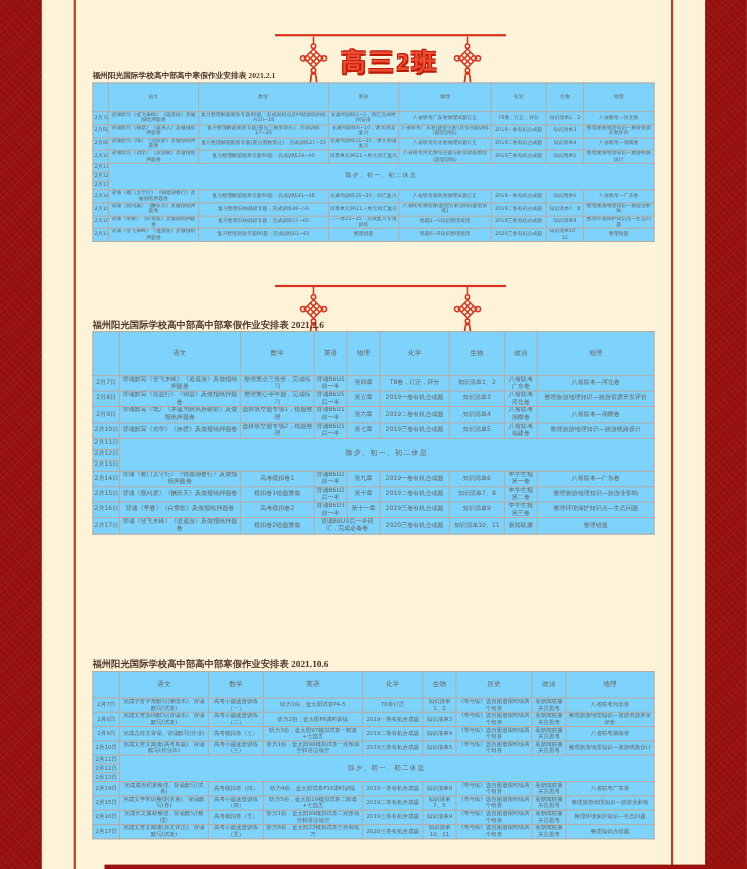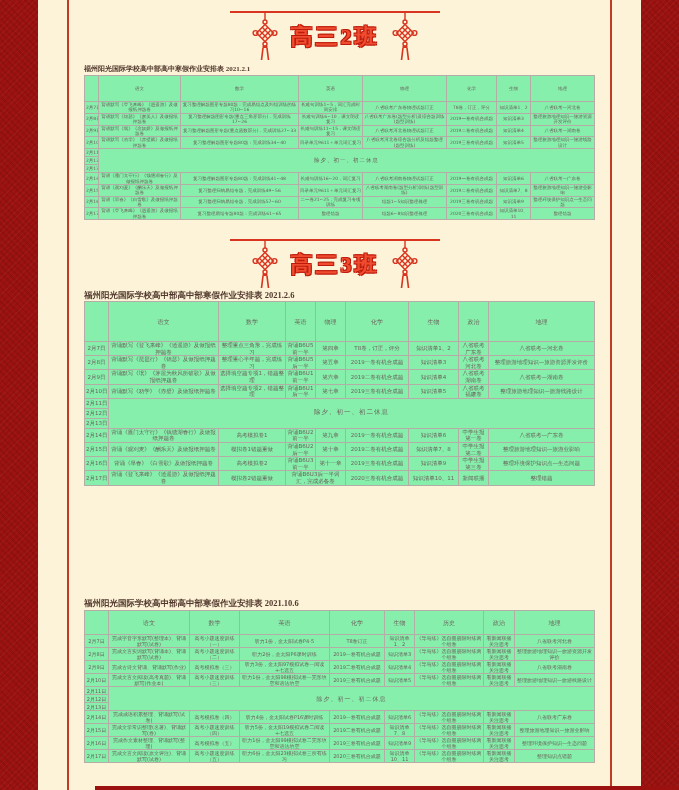--- a/index.html
+++ b/index.html
@@ -15,21 +15,21 @@
       repeating-linear-gradient(-45deg, rgba(255,255,255,.04) 0 1px, transparent 1px 4px);
   }
   .side-strip.left{left:0;}
   .side-strip.right{right:0;}
   .thin-line{position:absolute; top:0; bottom:0; width:2px; background:#c13a24;}
   .thin-line.left{left:67px;}
   .thin-line.right{left:610px;}
   .bottom-strip{position:absolute; left:95px; right:0; bottom:0; height:4px; background:#9a1110;}
 
   
-  .banner{position:absolute; left:230px; width:210px; height:52px;}
+  .banner{position:absolute; left:250px; width:210px; height:52px;margin-top:20px;}
   .banner-line{position:absolute; left:0; right:0; top:0; height:2px; background:#d8341f;}
   .knot{position:absolute; top:2px; width:26px; height:50px;}
   .knot.left{left:22px;}
   .knot.right{right:22px;}
   .banner-title{
     position:absolute; left:0; right:0; top:11px; text-align:center;
     font-family:"Liberation Serif","DejaVu Serif",serif;
     font-size:22px; font-weight:bold; letter-spacing:3px;
     color:#ef4c30;
     text-shadow:
@@ -39,21 +39,21 @@
   }
 
   
   .table-block{position:absolute; left:84px; width:511px;}
   .tbl-title{
     text-align:left; font-family:"Liberation Serif","DejaVu Serif",serif;
     font-weight:bold; color:#51382c; white-space:nowrap; overflow:hidden;
   }
   table.grid{
     width:511px; table-layout:fixed; border-collapse:collapse;
-    background:#86efac; color:#6b625a;
+    background:#7dd3fc; color:#6b625a;
   }
   table.grid td{
     border:1px solid #b3ada6; padding:0 1px; overflow:hidden;
     text-align:center; vertical-align:middle; line-height:1.2;
   }
   table.grid tr.head td{font-weight:normal;}
   td.date-cell{white-space:nowrap;}
   td.rest-note{text-align:center; letter-spacing:1px;}
 
   .t1{font-size:4.5px;}
@@ -237,21 +237,20 @@
           </tr>
         </tbody>
       </table>
   </div>
 
   <div class="banner" style="top:239px">
     <div class="banner-line"></div>
     <svg class="knot left" viewBox="0 0 26 50">
         <use href="#knot-shape"></use>
       </svg>
-    <div class="banner-title">高三3班</div>
     <svg class="knot right" viewBox="0 0 26 50">
         <use href="#knot-shape"></use>
       </svg>
   </div>
 
   <div class="table-block" style="top:289px">
     <div class="tbl-title t2-title">福州阳光国际学校高中部高中部寒假作业安排表   2021.2.6</div>
     <table class="grid t2">
         <colgroup>
           <col style="width: 24px;">

